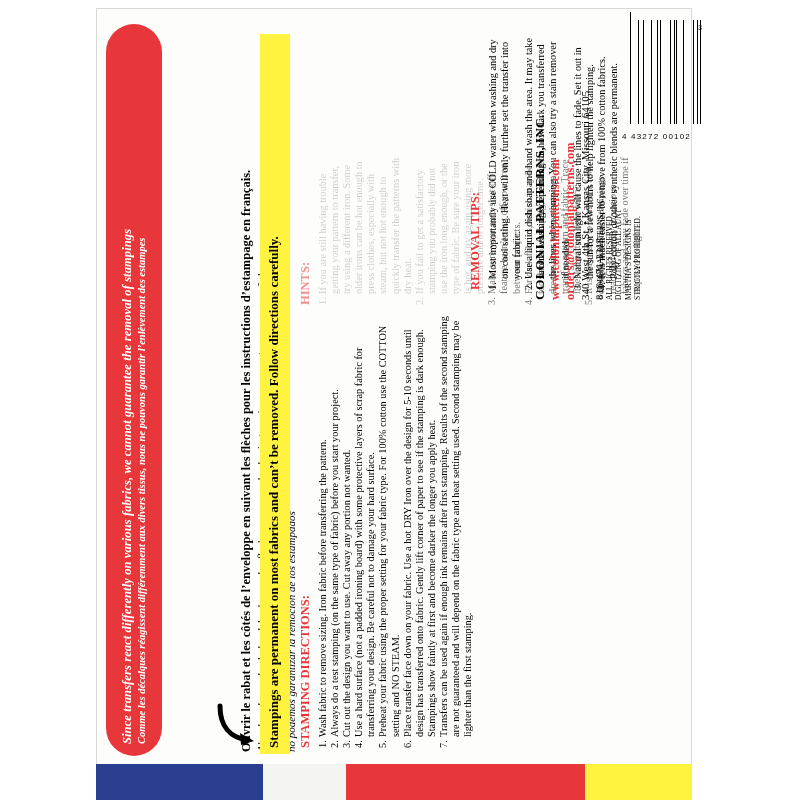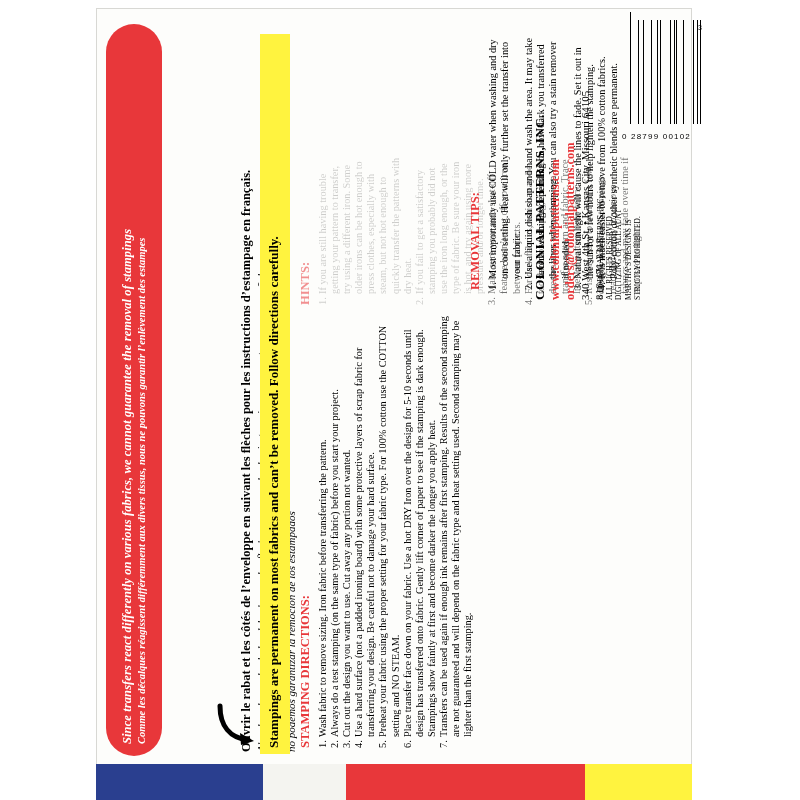--- a/index.html
+++ b/index.html
@@ -353,17 +353,17 @@
         <div class="bar" style="width: 1px; height: 104px; background: transparent;"></div>
         <div class="bar" style="width: 1px; height: 104px;"></div>
         <div class="bar" style="width: 1px; height: 104px; background: transparent;"></div>
         <div class="bar" style="width: 3px; height: 104px;"></div>
         <div class="bar" style="width: 1px; height: 104px; background: transparent;"></div>
         <div class="bar" style="width: 2px; height: 104px;"></div>
         <div class="bar" style="width: 1px; height: 104px; background: transparent;"></div>
         <div class="bar" style="width: 1px; height: 112px;"></div>
         <div class="bar" style="width: 2px; height: 112px; background: transparent;"></div>
       </div>
-    <div class="barcode-digits">0    28799 00102</div>
+    <div class="barcode-digits">4    43272 00102</div>
     <div class="barcode-side">3</div>
   </div>
 
 </div>
 
 </body></html>

